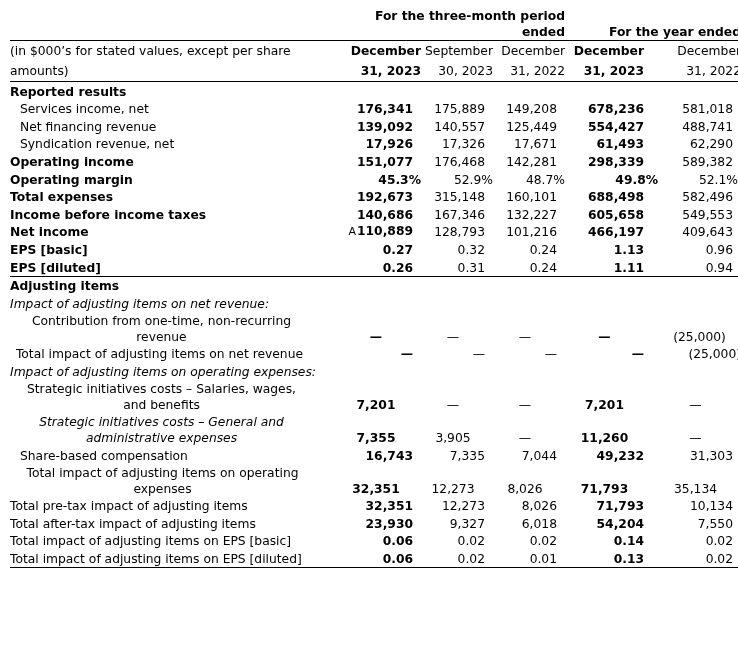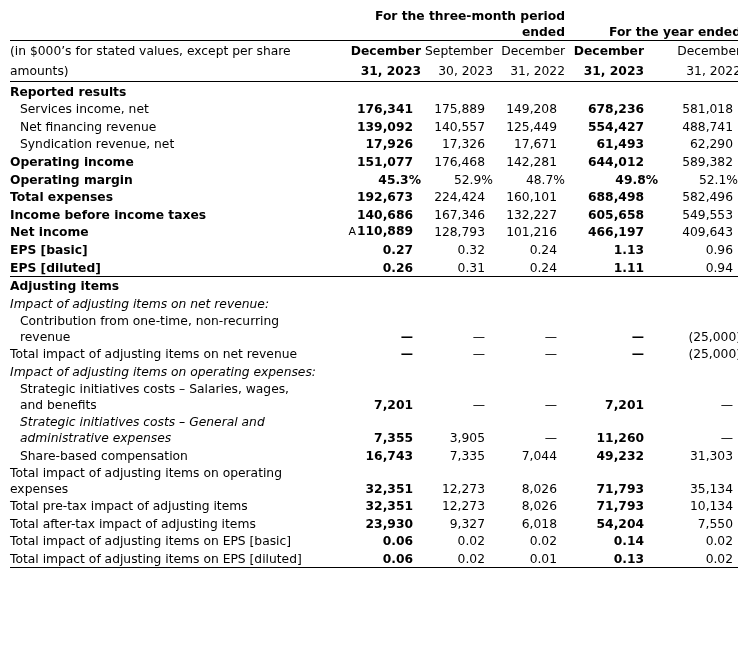--- a/index.html
+++ b/index.html
@@ -22,21 +22,21 @@
   td { padding: 0; vertical-align: bottom; white-space: nowrap; line-height: 16px; }
   .num { text-align: right; }
   .b { font-weight: bold; }
   .i { font-style: italic; }
   .ind { padding-left: 10px; }
   .wrapcell { white-space: normal; }
   .group-hdr td { font-weight: bold; text-align: right; }
   .hdr-line td { border-bottom: 1.5px solid #000; }
   .sep td { border-bottom: 1.5px solid #000; }
   .row td { height: 17.6px; }
-  .row2 td { height: 33px; }
+  .row2 td { height: 33px; text-align: center; }
   .pad-r { padding-right: 8px; }
   .pad-r2 { padding-right: 14px; }
   .pad-r3 { padding-right: 3px; }
   .marker { font-weight: normal; font-size: 11px; margin-right: 1px; }
   .col-hdr td { line-height: 20px; }
 </style>
 </head>
 <body>
 
 <div class="wrap">
@@ -108,35 +108,35 @@
           <td class="num pad-r"><span>17,326</span></td>
           <td class="num pad-r"><span>17,671</span></td>
           <td class="num b pad-r2"><span>61,493</span></td>
           <td class="num pad-r"><span>62,290</span></td>
         </tr>
         <tr class="row">
           <td class="b">Operating income</td>
           <td class="num b pad-r"><span>151,077</span></td>
           <td class="num pad-r"><span>176,468</span></td>
           <td class="num pad-r"><span>142,281</span></td>
-          <td class="num b pad-r2"><span>644,012</span></td>
+          <td class="num b pad-r2"><span>298,339</span></td>
           <td class="num pad-r"><span>589,382</span></td>
         </tr>
         <tr class="row">
           <td class="b">Operating margin</td>
           <td class="num b"><span>45.3%</span></td>
           <td class="num"><span>52.9%</span></td>
           <td class="num"><span>48.7%</span></td>
           <td class="num b"><span>49.8%</span></td>
           <td class="num pad-r3"><span>52.1%</span></td>
         </tr>
         <tr class="row">
           <td class="b">Total expenses</td>
           <td class="num b pad-r"><span>192,673</span></td>
-          <td class="num pad-r"><span>224,424</span></td>
+          <td class="num pad-r"><span>315,148</span></td>
           <td class="num pad-r"><span>160,101</span></td>
           <td class="num b pad-r2"><span>688,498</span></td>
           <td class="num pad-r"><span>582,496</span></td>
         </tr>
         <tr class="row">
           <td class="b">Income before income taxes</td>
           <td class="num b pad-r"><span>140,686</span></td>
           <td class="num pad-r"><span>167,346</span></td>
           <td class="num pad-r"><span>132,227</span></td>
           <td class="num b pad-r2"><span>605,658</span></td>
@@ -182,21 +182,21 @@
         </tr>
         <tr class="row2">
           <td class="wrapcell ind" style="padding-right: 36px;">Contribution from one-time, non-recurring revenue</td>
           <td class="num b pad-r">—</td>
           <td class="num pad-r">—</td>
           <td class="num pad-r">—</td>
           <td class="num b pad-r2">—</td>
           <td class="num">(25,000)</td>
         </tr>
         <tr class="row">
-          <td class="wrapcell" style="padding-right: 36px;">Total impact of adjusting items on net revenue</td>
+          <td class="wrapcell" style="padding-right: 36px; text-align: right;">Total impact of adjusting items on net revenue</td>
           <td class="num b pad-r">—</td>
           <td class="num pad-r">—</td>
           <td class="num pad-r">—</td>
           <td class="num b pad-r2">—</td>
           <td class="num">(25,000)</td>
         </tr>
         <tr class="row">
           <td class="i wrapcell">Impact of adjusting items on operating expenses:</td>
           <td></td>
           <td></td>

